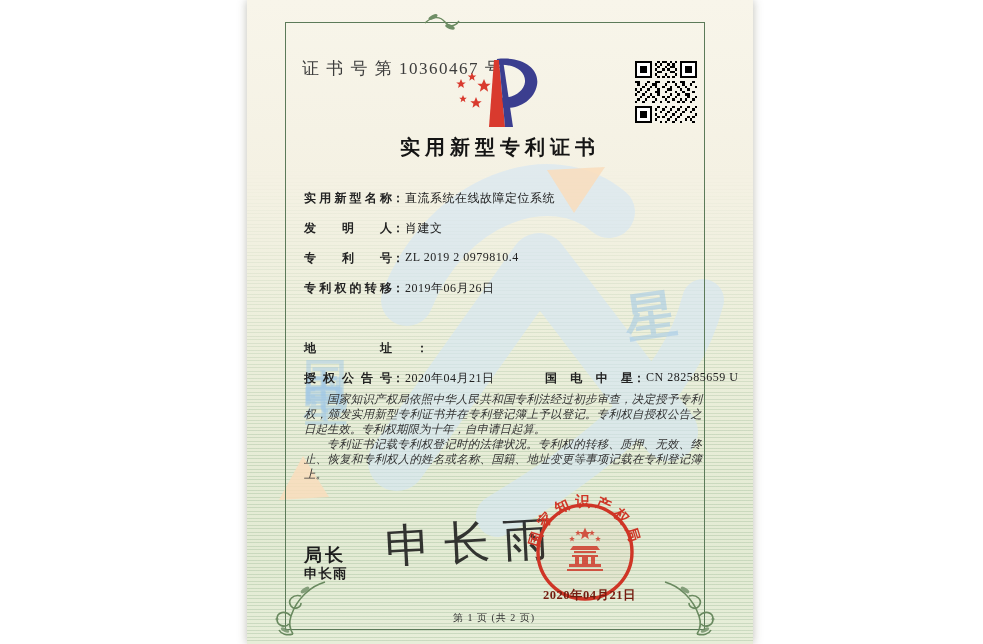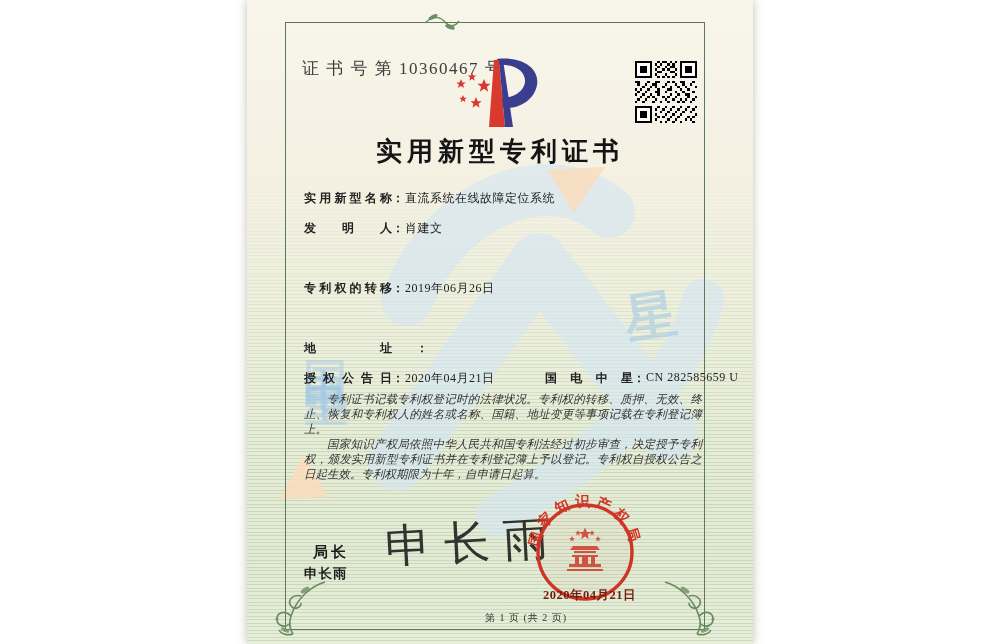--- a/index.html
+++ b/index.html
@@ -20,44 +20,44 @@
            color:rgba(158,198,229,.55);transform:rotate(-8deg);font-family:"Liberation Sans",sans-serif;}
   .frame{position:absolute;left:38px;top:22px;width:418px;height:606px;border:1.5px solid #5c7a59;z-index:2;}
   .ornament{position:absolute;z-index:2;}
   .corner-bl{left:24px;top:576px;}
   .corner-br{left:416px;top:576px;transform:scaleX(-1);}
   .top-leaf{left:176px;top:9px;}
   .content{position:absolute;inset:0;z-index:3;}
   .cert-no{position:absolute;left:55px;top:57px;font-size:17px;letter-spacing:1.5px;color:#3c3c3c;}
   .logo{position:absolute;left:200px;top:53px;width:98px;height:76px;}
   .qr{position:absolute;left:388px;top:61px;width:62px;height:62px;}
-  .title{position:absolute;top:134px;left:0;width:100%;text-align:center;font-size:26px;font-weight:700;
+  .title{position:absolute;top:134px;left:0;width:100%;text-align:center;font-size:20px;font-weight:700;
          letter-spacing:5px;color:#141414;}
   .row{position:absolute;left:57px;width:400px;font-size:12px;color:#222;}
   .r0{top:190px}.r1{top:220px}.r2{top:250px}.r3{top:280px}.r4{top:309px}
   .addr{top:340px;display:flex;gap:24px;}
   .grant{top:370px;}
   .lbl{display:inline-block;width:88px;text-align:justify;text-align-last:justify;font-weight:600;vertical-align:top;}
   .colon{display:inline-block;width:13px;font-weight:600;vertical-align:top;}
   .val{display:inline-block;vertical-align:top;letter-spacing:.5px;}
   .addr .val-lines{display:inline-block;}
   .addr .vline{white-space:nowrap;line-height:16px;letter-spacing:.3px;}
   .g2{position:absolute;left:241px;top:0;white-space:nowrap;}
   .paras{position:absolute;top:392px;left:57px;width:398px;font-size:11.5px;line-height:15px;color:#333;
          text-align:justify;font-style:italic;}
   .paras p{margin:0;text-indent:2em;}
-  .signer-title{position:absolute;left:66px;top:543px;font-size:15px;font-weight:700;letter-spacing:3px;color:#1e1e1e;text-align:center;}
+  .signer-title{position:absolute;left:57px;top:543px;font-size:18px;font-weight:700;letter-spacing:3px;color:#1e1e1e;text-align:center;}
   .signer-name{position:absolute;left:57px;top:565px;font-size:13.5px;font-weight:700;letter-spacing:1px;color:#1e1e1e;}
   .signature{position:absolute;left:138px;top:512px;font-size:46px;color:#1b1b1b;letter-spacing:13px;
              font-family:"DejaVu Serif",serif;transform:rotate(-3deg);opacity:.88;white-space:nowrap;}
   .seal{position:absolute;left:276px;top:494px;width:125px;height:122px;}
   .seal-date{position:absolute;left:296px;top:587px;font-size:12.5px;font-weight:700;color:#741c10;
              letter-spacing:.5px;}
   .footer{position:absolute;top:611px;left:38px;width:418px;text-align:center;font-size:10px;
-          letter-spacing:1px;color:#333;margin-left:32px;}
+          letter-spacing:1px;color:#333;}
 </style>
 </head>
 <body>
 
 <div class="paper">
   <div class="lines"></div>
 
   <div class="wm">
     <svg class="wm-svg" width="506" height="644" viewBox="0 0 506 644">
       <g fill="none" stroke="#d4e6f5" stroke-linecap="round" opacity="0.6">
@@ -161,35 +161,38 @@
     </svg>
 
     <div class="title">实用新型专利证书</div>
 
     <div class="row r1">
       <span class="lbl">发明人</span><span class="colon">：</span><span class="val">肖建文</span>
     </div>
     <div class="row r0">
       <span class="lbl">实用新型名称</span><span class="colon">：</span><span class="val">直流系统在线故障定位系统</span>
     </div>
+    <div class="row r2">
+      <span class="lbl">专利号</span><span class="colon">：</span><span class="val">ZL 2019 2 0979810.4</span>
+    </div>
     <div class="row r3">
       <span class="lbl">专利权的转移</span><span class="colon">：</span><span class="val">2019年06月26日</span>
     </div>
     <div class="row addr">
       <span class="lbl">地址</span>
         <span class="colon">：</span>
     </div>
     <div class="row grant" style="position:absolute;">
-      <span class="lbl">授权公告日</span><span class="colon">：</span><span class="val">2020年04月21日</span>
+      <span class="lbl">授权公告号</span><span class="colon">：</span><span class="val">2020年04月21日</span>
       <span class="g2"><span class="lbl">国电中星</span><span class="colon">：</span><span class="val">CN 282585659 U</span></span>
     </div>
 
     <div class="paras">
+      <p>国家知识产权局依照中华人民共和国专利法经过初步审查，决定授予专利权，颁发实用新型专利证书并在专利登记簿上予以登记。专利权自授权公告之日起生效。专利权期限为十年，自申请日起算。</p>
       <p>专利证书记载专利权登记时的法律状况。专利权的转移、质押、无效、终止、恢复和专利权人的姓名或名称、国籍、地址变更等事项记载在专利登记簿上。</p>
-      <p>国家知识产权局依照中华人民共和国专利法经过初步审查，决定授予专利权，颁发实用新型专利证书并在专利登记簿上予以登记。专利权自授权公告之日起生效。专利权期限为十年，自申请日起算。</p>
     </div>
 
     <div class="signer-title">局长</div>
     <div class="signer-name">申长雨</div>
     <div class="signature">申长雨</div>
 
     <svg class="seal" viewBox="0 0 125 122">
       <defs>
         <path id="sealArc" d="M24.6,84.4 A46,46 0 1 1 99.4,84.4" fill="none"></path>
         <path id="sst5" d="M0,-1 L0.294,-0.309 L0.951,-0.309 L0.42,0.118 L0.588,0.809 L0,0.382 L-0.588,0.809 L-0.42,0.118 L-0.951,-0.309 L-0.294,-0.309 Z"></path>

